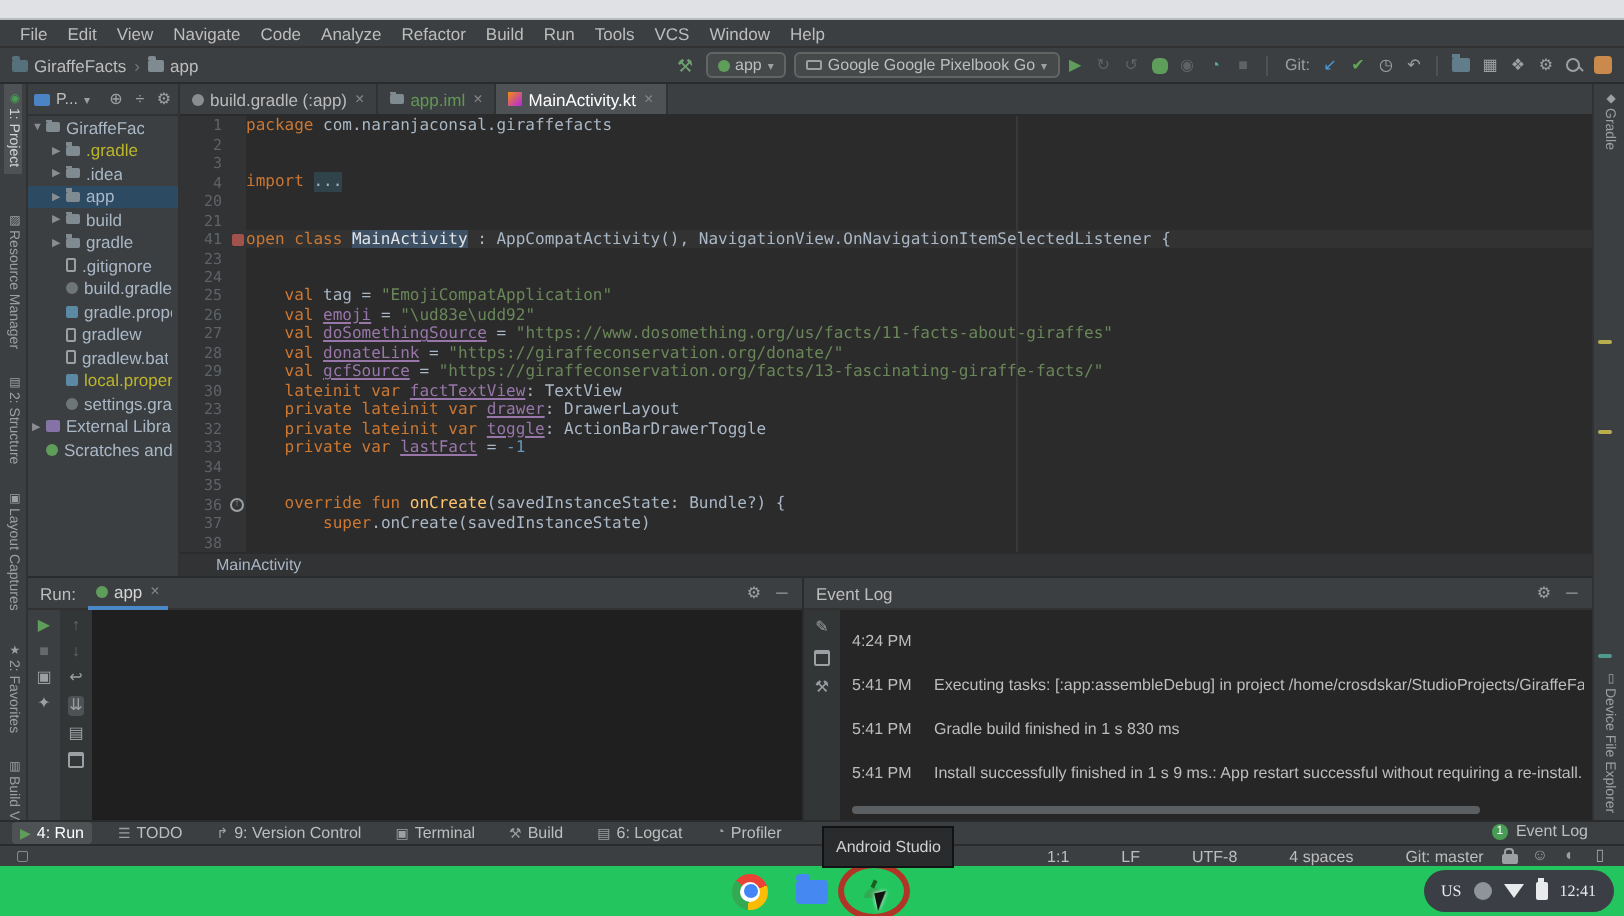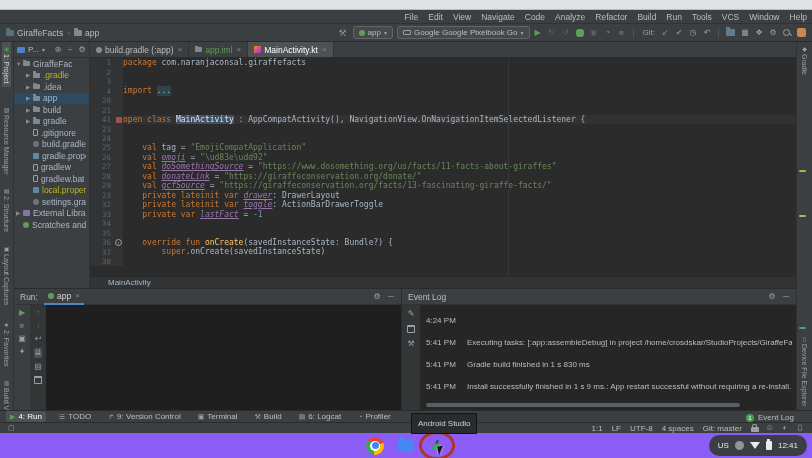--- a/index.html
+++ b/index.html
@@ -4,21 +4,21 @@
 <style>
   *{margin:0;padding:0;box-sizing:border-box;}
   html,body{width:812px;height:458px;overflow:hidden;}
   body{font-family:"Liberation Sans",sans-serif;background:#3c3f41;color:#bdbdbd;position:relative;}
   #app{display:flex;flex-direction:column;width:812px;height:458px;}
 
   
   .top-strip{height:10px;background:#dfe1e5;border-bottom:1px solid #b9bbbd;}
 
   
-  .menubar{height:14px;background:#3c3f41;display:flex;align-items:center;padding-left:5px;border-bottom:1px solid #323232;justify-content:flex-end;}
+  .menubar{height:14px;background:#3c3f41;display:flex;align-items:center;padding-left:5px;border-bottom:1px solid #323232;}
   .mitem{font-size:8.5px;color:#bdbdbd;padding:0 5px;white-space:nowrap;}
 
   
   .toolbar{height:18px;background:#3c3f41;display:flex;align-items:center;padding:0 6px;border-bottom:1px solid #292b2c;font-size:8.5px;}
   .bc-icon{width:8px;height:6px;background:#7f8b91;border-radius:1px;position:relative;margin-right:3px;}
   .bc-icon::before{content:"";position:absolute;top:-2px;left:0;width:4px;height:2px;background:inherit;border-radius:1px 1px 0 0;}
   .bc-icon.prj{background:#56707c;}
   .bc-label{color:#bdbdbd;margin-right:4px;}
   .bc-sep{color:#77797b;margin-right:4px;}
   .tb-right{margin-left:auto;display:flex;align-items:center;gap:4px;}
@@ -94,21 +94,21 @@
   .cline{display:flex;height:calc(218px/23);align-items:center;}
   .ln{width:24px;padding-right:3px;text-align:right;color:#606366;font:7.5px "DejaVu Sans Mono",monospace;background:#313335;height:100%;display:flex;align-items:center;justify-content:flex-end;flex:none;}
   .lmark{width:9px;background:#313335;height:100%;flex:none;display:flex;align-items:center;justify-content:center;}
   .ltxt{flex:1;font:8px/9.4px "DejaVu Sans Mono",monospace;white-space:pre;color:#a9b7c6;overflow:hidden;height:100%;display:flex;align-items:center;}
   .cline.caret .ltxt{background:#323232;}
   .mark-class{width:6px;height:6px;background:#a1524a;border-radius:1px;}
   .mark-ovr{width:7px;height:7px;border:1px solid #9da0a3;border-radius:50%;display:flex;align-items:center;justify-content:center;}
   .mark-ovr::before{content:"↑";font-size:5px;color:#9da0a3;}
   .tk-k{color:#cc7832;}
   .tk-s{color:#6a8759;}
-  .tk-f{color:#9876aa;text-decoration:underline;text-underline-offset:1px;font-style:italic;}
+  .tk-f{color:#9876aa;text-decoration:underline;text-underline-offset:1px;}
   .tk-n{color:#6897bb;}
   .tk-d{color:#a9b7c6;}
   .tk-fn{color:#ffc66d;}
   .tk-sel{background:#3e5063;color:#e0e3e6;}
   .tk-fold{background:#31434a;color:#9fb6bc;}
   .ebreadcrumb{height:12px;background:#313335;border-top:1px solid #292b2c;font-size:8px;color:#a9b7c6;display:flex;align-items:center;padding-left:18px;}
 
   
   .runpanel{width:388px;display:flex;flex-direction:column;border-right:1px solid #292b2c;background:#7f1d1d;}
   .panelheader{height:16px;background:#3c3f41;display:flex;align-items:center;padding:0 6px;font-size:8.5px;gap:6px;border-bottom:1px solid #323232;}
@@ -124,38 +124,38 @@
 
   .eventlog{flex:1;display:flex;flex-direction:column;background:#262626;min-width:0;}
   .elbody{flex:1;display:flex;min-height:0;position:relative;}
   .elside{width:18px;background:#333637;display:flex;flex-direction:column;align-items:center;gap:7px;padding-top:5px;}
   .elentries{flex:1;padding:4px 4px 0 6px;overflow:hidden;}
   .erow{display:flex;gap:8px;align-items:center;height:22px;font-size:8px;color:#bdbdbd;white-space:nowrap;overflow:hidden;}
   .etime{flex:none;width:33px;}
   .hscroll{position:absolute;left:24px;right:56px;bottom:3px;height:4px;background:#5c5f61;border-radius:2px;}
 
   
-  .twbar{height:12px;background:#3c3f41;display:flex;align-items:flex-end;gap:9px;padding:0 6px;border-top:1px solid #292b2c;font-size:8px;}
+  .twbar{height:12px;background:#3c3f41;display:flex;align-items:flex-start;gap:9px;padding:0 6px;border-top:1px solid #292b2c;font-size:8px;}
   .twb{display:flex;align-items:center;gap:3px;padding:0 4px;height:11px;color:#bdbdbd;white-space:nowrap;}
   .twb.active{background:#4e5254;border-radius:2px;color:#fff;}
   .twbi{font-size:7px;color:#9da0a3;}
   .twb.active .twbi{color:#5f9e5a;}
   .evbadge{margin-left:auto;margin-right:12px;display:flex;align-items:center;gap:4px;color:#bdbdbd;}
   .evdot{width:8px;height:8px;border-radius:50%;background:#499c54;color:#fff;font-size:6px;display:flex;align-items:center;justify-content:center;}
 
   
   .statusbar{height:11px;background:#3c3f41;display:flex;align-items:center;padding:0 8px;font-size:8px;border-top:1px solid #292b2c;}
   .sb-icon{font-size:7px;color:#9da0a3;margin-right:4px;}
   .sb-right{margin-left:auto;display:flex;align-items:center;gap:9px;}
   .sseg{white-space:nowrap;color:#bdbdbd;}
   .icon-lock{width:6px;height:5px;background:#9da0a3;border-radius:1px;position:relative;margin-top:2px;}
   .icon-lock::before{content:"";position:absolute;top:-3px;left:1px;width:3px;height:3px;border:1px solid #9da0a3;border-bottom:none;border-radius:2px 2px 0 0;}
 
   
-  .shelf{height:25px;background:#8b5cf6;position:relative;}
+  .shelf{height:25px;background:#22c55e;position:relative;font-family:Liberation Serif, serif;}
   .shelf-center{position:absolute;left:0;right:0;top:0;bottom:0;display:flex;align-items:center;justify-content:center;gap:14px;}
   .icon-chrome{width:18px;height:18px;border-radius:50%;background:conic-gradient(from -50deg,#ea4335 0 33%,#fbbc05 0 66%,#34a853 0 100%);display:flex;align-items:center;justify-content:center;}
   .chrome-inner{width:10px;height:10px;border-radius:50%;background:#fff;display:flex;align-items:center;justify-content:center;}
   .chrome-core{width:7px;height:7px;border-radius:50%;background:#4285f4;}
   .icon-files{width:16px;height:12px;background:#4688f1;border-radius:2px;position:relative;}
   .icon-files::before{content:"";position:absolute;top:-2.5px;left:0;width:7px;height:3px;background:#4688f1;border-radius:2px 2px 0 0;}
   .studio-wrap{position:relative;width:18px;height:18px;}
   .icon-studio{width:18px;height:18px;border-radius:50%;background:#e3f1e3;position:relative;overflow:hidden;}
   .icon-studio::before{content:"";position:absolute;left:4px;top:7px;width:10px;height:5px;background:#34a853;border-radius:5px 5px 0 0;}
   .icon-studio::after{content:"";position:absolute;left:8px;top:3px;width:2px;height:4px;background:#1b5e20;transform:rotate(25deg);}
@@ -549,20 +549,27 @@
   </div>
 
   <div class="cline">
     <span class="ln">29</span>
     <span class="lmark">
                     <span></span>
                   </span>
     <span class="ltxt"><span class="tk-d">    </span><span class="tk-k">val </span><span class="tk-f">gcfSource</span><span class="tk-d"> = </span><span class="tk-s">"https://giraffeconservation.org/facts/13-fascinating-giraffe-facts/"</span></span>
   </div>
 
+  <div class="cline">
+    <span class="ln">30</span>
+    <span class="lmark">
+                    <span></span>
+                  </span>
+    <span class="ltxt"><span class="tk-d">    </span><span class="tk-k">lateinit var </span><span class="tk-f">factTextView</span><span class="tk-d">: TextView</span></span>
+  </div>
 
   <div class="cline">
     <span class="ln">23</span>
     <span class="lmark">
                     <span></span>
                   </span>
     <span class="ltxt"><span class="tk-d">    </span><span class="tk-k">private lateinit var </span><span class="tk-f">drawer</span><span class="tk-d">: DrawerLayout</span></span>
   </div>
 
   <div class="cline">
@@ -768,21 +775,21 @@
 </span>
     <span class="evbadge">
       <span class="evdot">1</span>
       <span>Event Log</span>
     </span>
   </div>
 
   <div class="statusbar">
     <span class="sb-icon">▢</span>
     <span class="sb-right">
-      <span style="display:flex;gap:9px;">
+      <span style="display:flex;gap:26px;">
   <span class="sseg">1:1</span>
 
   <span class="sseg">LF</span>
 
   <span class="sseg">UTF-8</span>
 
   <span class="sseg">4 spaces</span>
 
   <span class="sseg">Git: master</span>
 </span>

